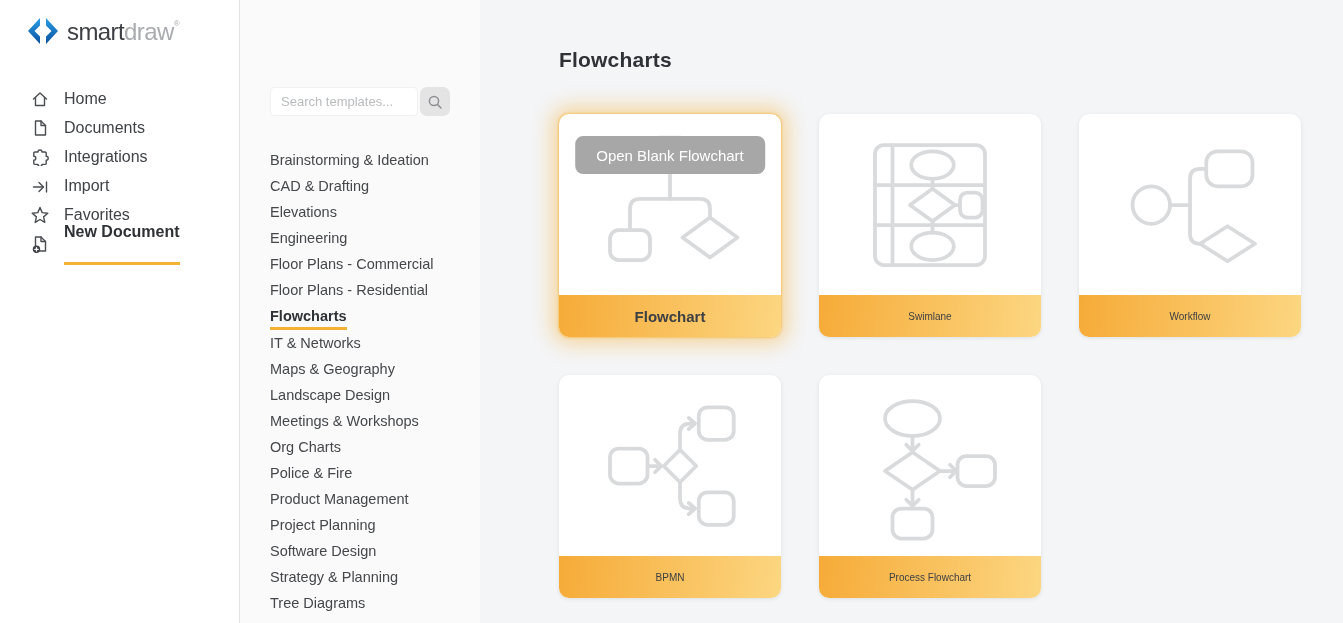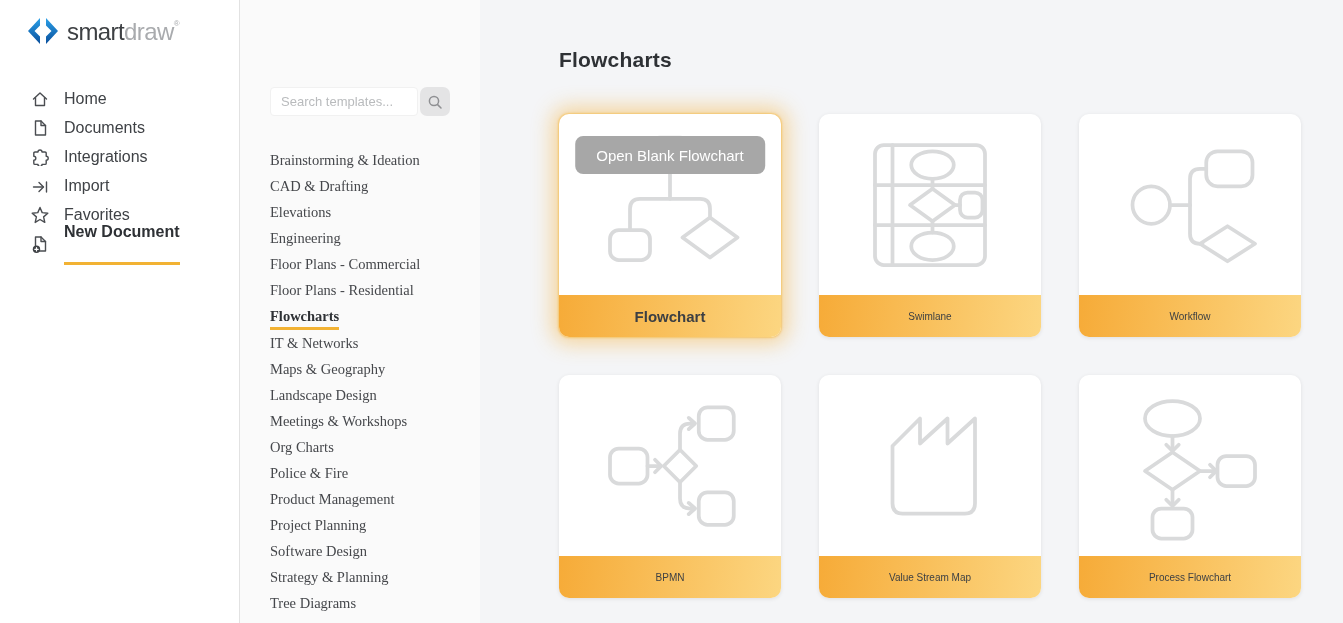--- a/index.html
+++ b/index.html
@@ -38,21 +38,21 @@
   .search-input {
     width:148px; height:29px; border:1px solid #f1f1f1; border-radius:4px;
     background:#ffffff; padding:0 10px; font-size:13px; color:#55585c;
     font-family:"Liberation Sans", sans-serif; outline:none;
   }
   .search-input::placeholder { color:#b9bbbd; }
   .search-btn {
     width:30px; height:29px; border:none; border-radius:7px; background:#e4e4e5;
     display:flex; align-items:center; justify-content:center; cursor:pointer;
   }
-  .cat-list { list-style:none; margin:31px 0 0 30px;font-family:Liberation Serif, serif; }
+  .cat-list { list-style:none; margin:31px 0 0 30px; }
   .cat-list li { font-size:14.5px; line-height:26px; color:#45474b; cursor:pointer; white-space:nowrap; }
   .cat-list li.active span {
     font-weight:700; color:#2e3135; display:inline-block;
     border-bottom:3px solid #f2b233; padding-bottom:1px; line-height:20px;
   }
 
   
   .main { flex:1; background:#f4f5f7; padding:48px 0 0 79px; }
   .page-title { font-size:21px; font-weight:700; color:#2e3135; letter-spacing:0.2px; }
   .grid {
@@ -248,28 +248,20 @@
               <polyline points="75,21.5 80,26 75,30.5"></polyline>
             <rect x="83" y="13" width="28" height="26" rx="7"></rect>
             <path d="M68 73 V86 Q68 94 76 94 H78"></path>
               <polyline points="75,89.5 80,94 75,98.5"></polyline>
             <rect x="83" y="81" width="28" height="26" rx="7"></rect>
           </svg>
         </div>
         <div class="card-footer">BPMN</div>
       </div>
 
-      <div class="card">
-        <div class="card-body">
-          <svg viewBox="0 0 120 120">
-            <path d="M30 90 V44 L52 22 V42 L74 22 V42 L96 22 V90 Q96 98 88 98 H38 Q30 98 30 90 Z"></path>
-          </svg>
-        </div>
-        <div class="card-footer">Value Stream Map</div>
-      </div>
 
       <div class="card">
         <div class="card-body">
           <svg viewBox="0 0 120 120">
             <ellipse cx="46" cy="22" rx="22" ry="14"></ellipse>
             <path d="M46 36 V47"></path>
               <polyline points="41,43 46,48 51,43"></polyline>
             <polygon points="24,64 46,49 68,64 46,79"></polygon>
             <path d="M68 64 H80"></path>
               <polyline points="76,59 81,64 76,69"></polyline>

